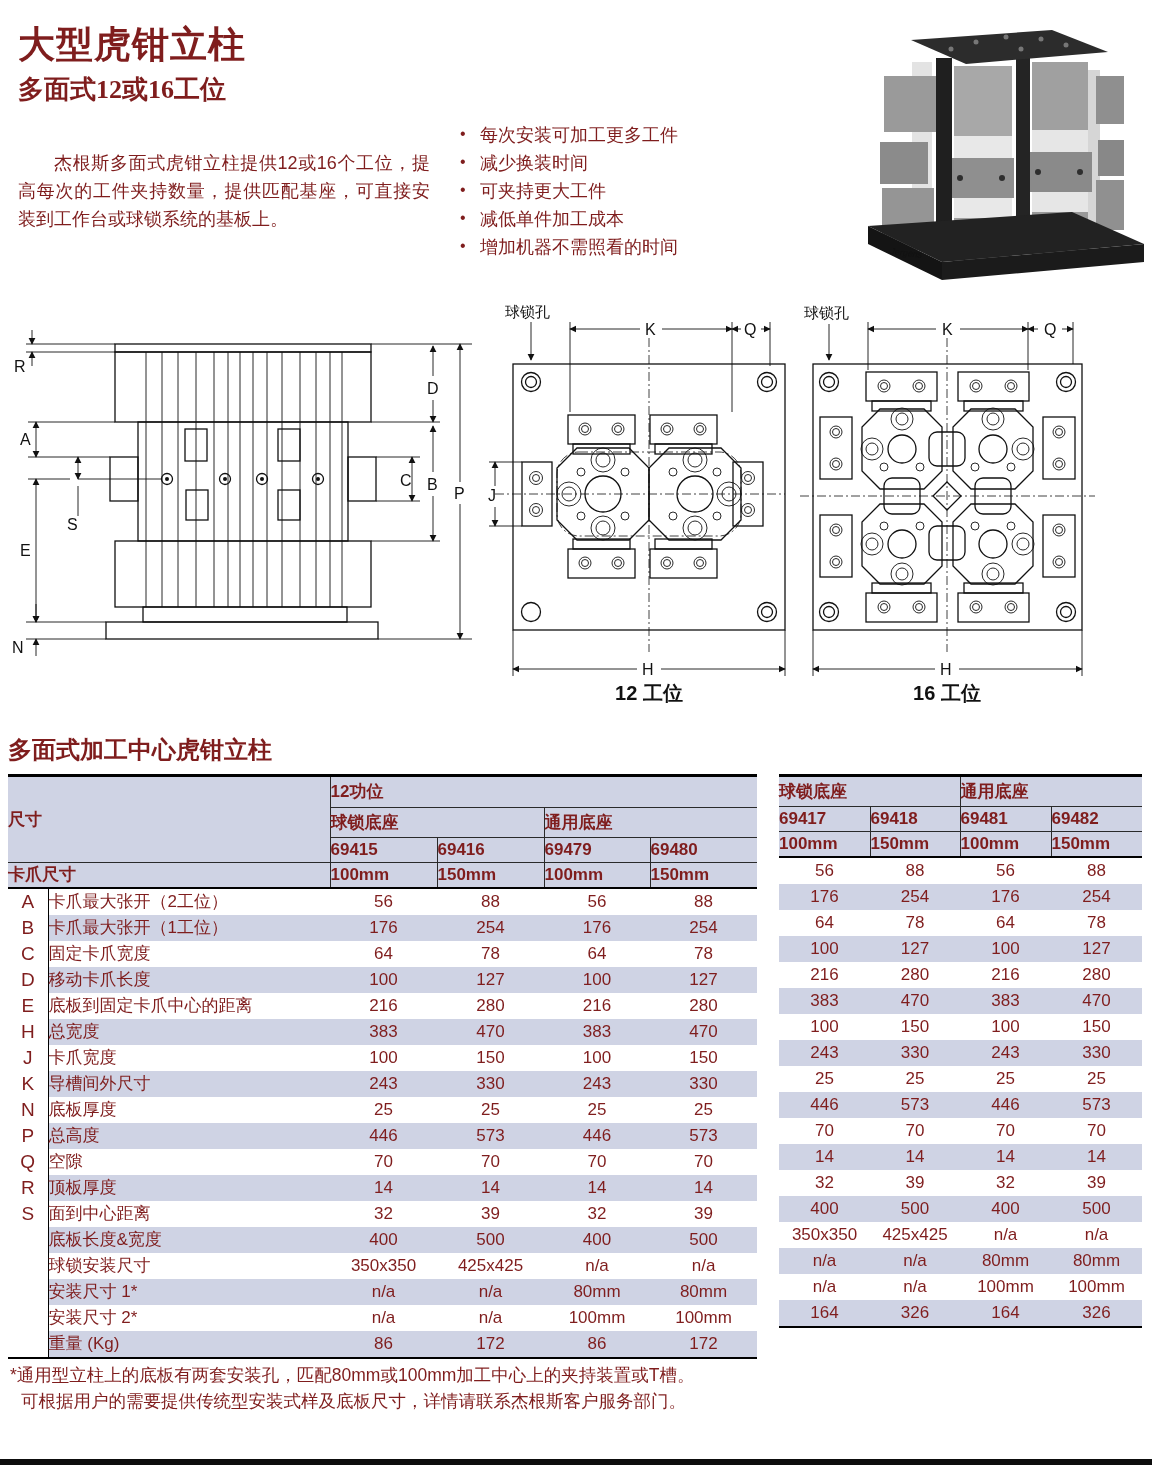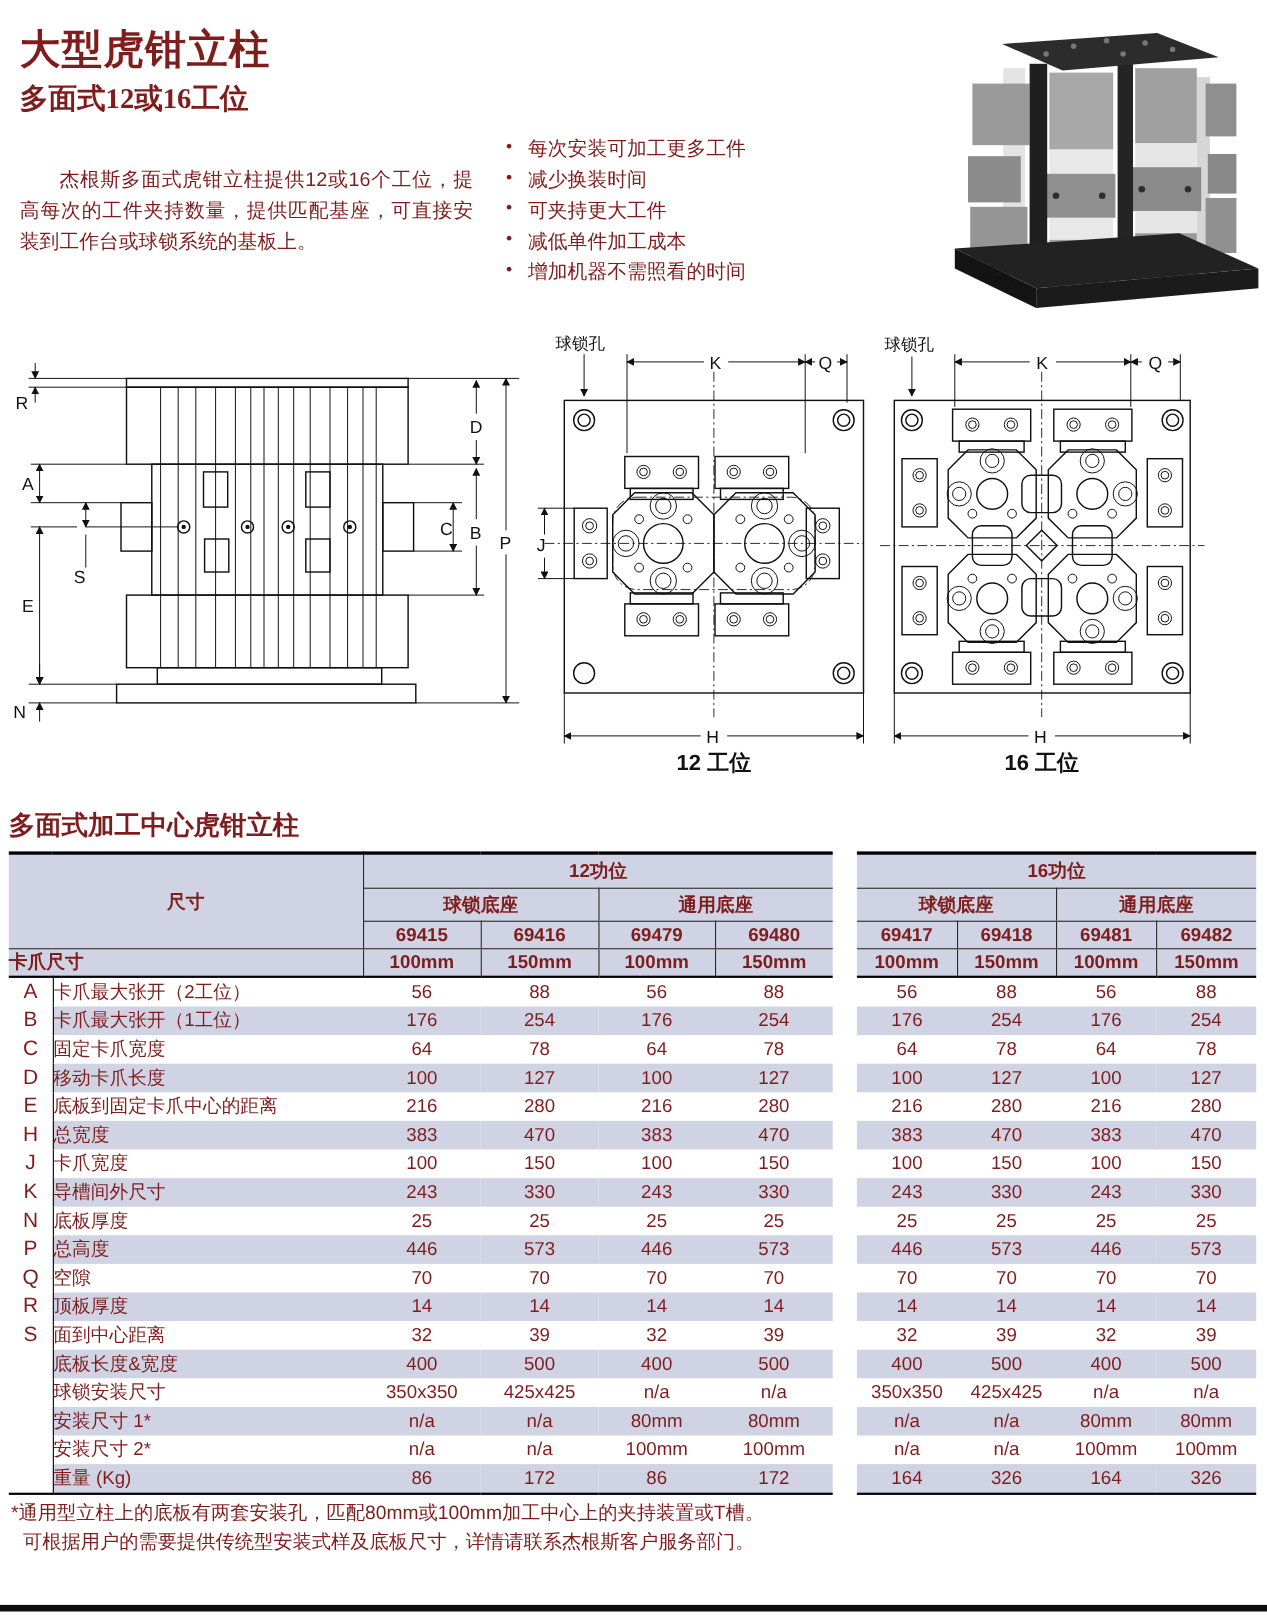--- a/index.html
+++ b/index.html
@@ -24,27 +24,27 @@
   .ln{stroke:#111;stroke-width:1.3;fill:none;}
   .thin{stroke:#111;stroke-width:0.9;fill:none;}
   .dash{stroke:#111;stroke-width:0.8;fill:none;stroke-dasharray:9 3 2 3;}
   
   .section-title{position:absolute;left:8px;top:722px;margin:0;font-size:24px;font-weight:bold;text-align:right;}
   table.spec{position:absolute;top:762px;border-collapse:collapse;table-layout:fixed;
              border-top:3px solid #000;font-size:17px;}
   table.spec td{vertical-align:middle;padding:0;line-height:1.05;height:26px;}
   table#tleft{left:8px;width:749px;}
   table#tright{left:779px;width:363px;}
-  td.hd{background:#cfd3e4;font-weight:bold;text-align:center;border-bottom:1px solid #2a2a2a;}
+  td.hd{background:#cfd3e4;font-weight:bold;text-align:left;border-bottom:1px solid #2a2a2a;}
   td.bl{border-left:1px solid #2a2a2a;}
   tr.h1 td{height:30px;}
   tr.h2 td{height:29px;}
   tr.h3 td{height:24px;}
   tr.h4 td{height:24px;border-bottom:2px solid #000;}
-  td.lblcell{text-align:center;padding-left:10px;border-bottom:1px solid #2a2a2a;}
+  td.lblcell{text-align:left;padding-left:10px;border-bottom:1px solid #2a2a2a;}
   td.jawlbl{text-align:left;padding-right:12px;}
   td.letter{text-align:center;font-size:19px;background:#fff;}
   td.rowlabel{border-left:1.5px solid #000;text-align:left;padding-left:7px;}
   td.val{text-align:center;}
   td.shade{background:#cfd3e4;}
   tbody tr:last-child td{border-bottom:2px solid #000;}
   
   .footnote{position:absolute;left:10px;top:1350px;width:860px;font-size:17.5px;line-height:1.5;}
   .footnote .l2{padding-left:11px;}
   .bottom-bar{position:absolute;left:0;top:1447px;width:1152px;height:6px;background:#0d0d0d;}
@@ -627,23 +627,20 @@
   </table>
 
   <table class="spec" id="tright">
     <colgroup>
       <col style="width:91px">
         <col style="width:90px">
         <col style="width:91px">
         <col style="width:91px">
     </colgroup>
     <thead>
-      <tr class="h1">
-        <td class="hd" colspan="4">16功位</td>
-      </tr>
       <tr class="h2">
         <td class="hd" colspan="2">球锁底座</td>
         <td class="hd bl" colspan="2">通用底座</td>
       </tr>
       <tr class="h3">
         <td class="hd">69417</td>
         <td class="hd bl">69418</td>
         <td class="hd bl">69481</td>
         <td class="hd bl">69482</td>
       </tr>

